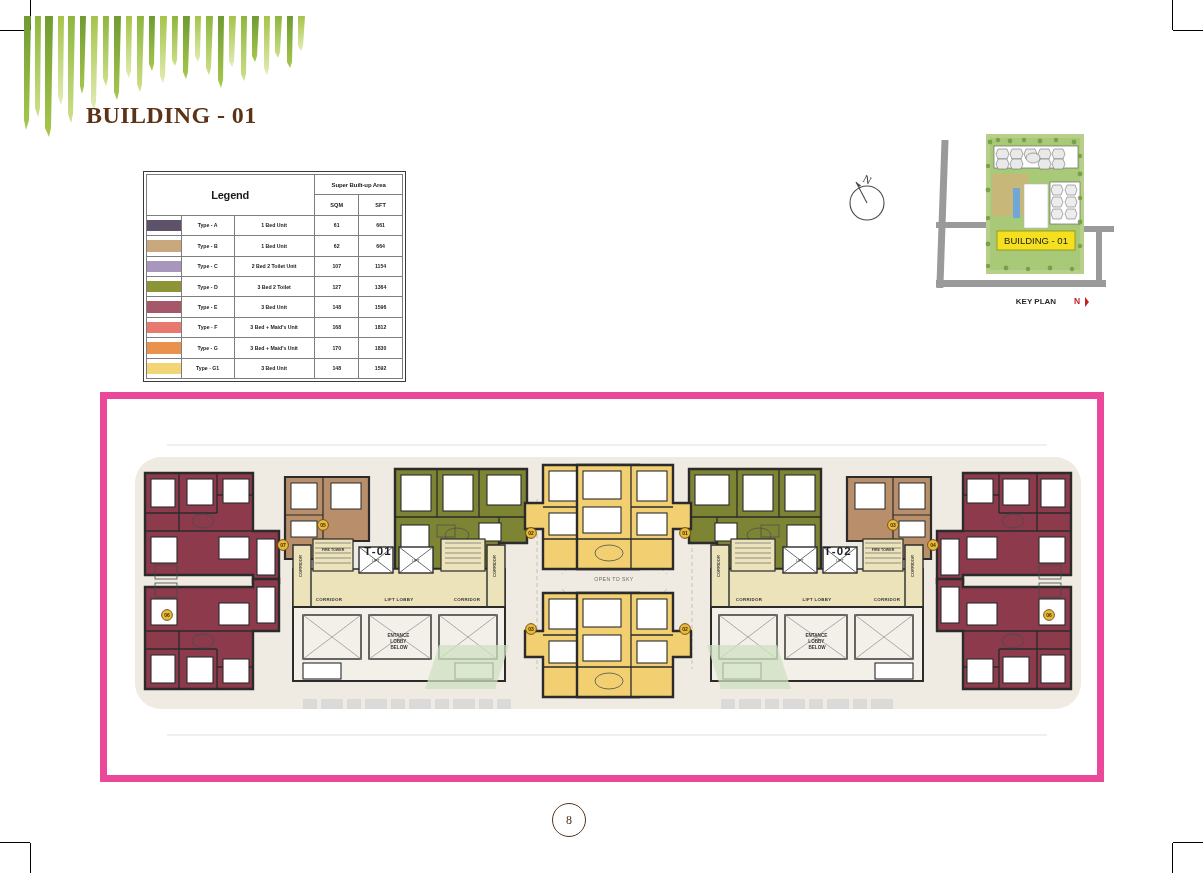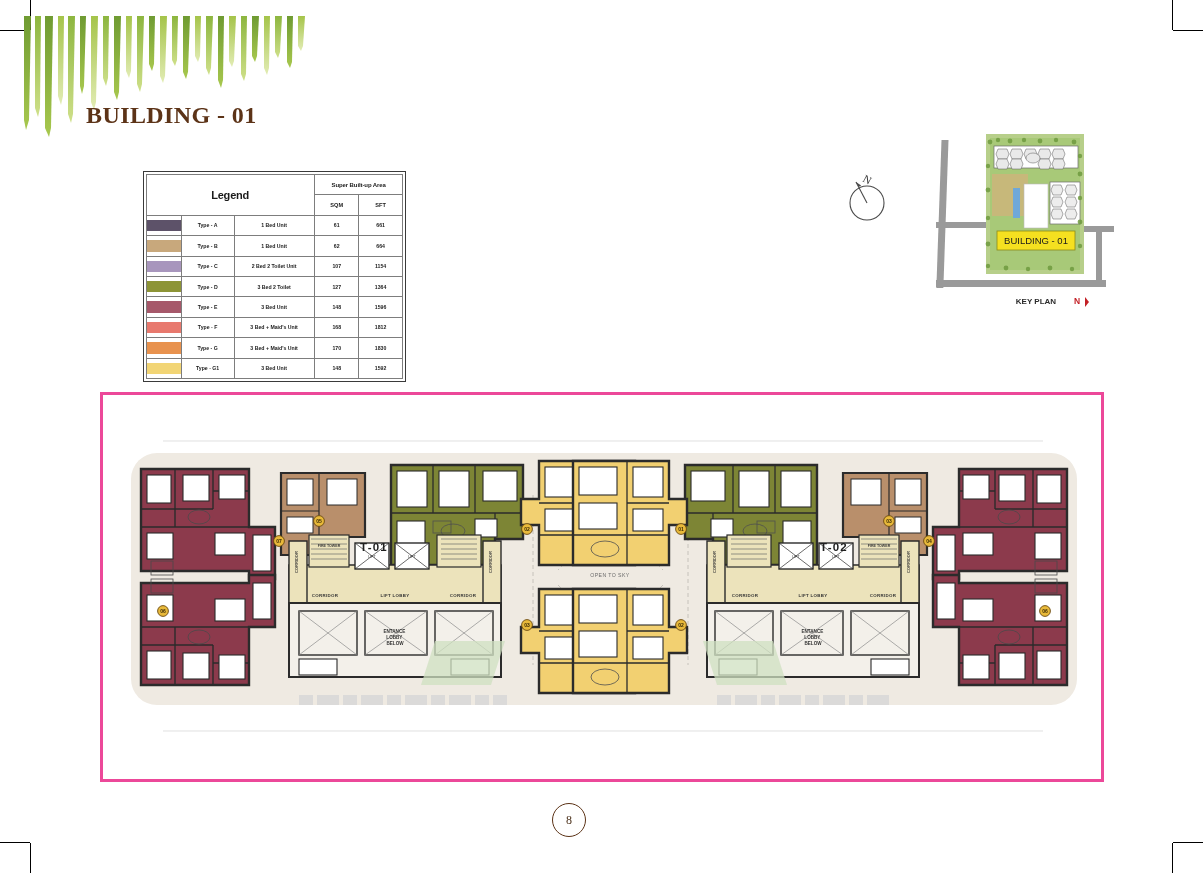--- a/index.html
+++ b/index.html
@@ -42,21 +42,21 @@
 
   
   #north{position:absolute;left:840px;top:168px;width:60px;height:56px;}
 
   
   #keyplan{position:absolute;left:928px;top:126px;width:192px;height:186px;}
   #keyplan svg{display:block;}
 
   
   #plan-frame{position:absolute;left:100px;top:392px;width:1004px;height:390px;
-      border:3px solid #ec4899;background:#ffffff;box-sizing:border-box;overflow:hidden;}
+      border:7px solid #ec4899;background:#ffffff;box-sizing:border-box;overflow:hidden;}
   #plan-frame svg{display:block;}
 
   
   #pageno{position:absolute;left:552px;top:803px;width:32px;height:32px;
       border:1px solid #5c3317;border-radius:50%;color:#4a2f18;
       font-family:"Liberation Serif",serif;font-size:12px;
       display:flex;align-items:center;justify-content:center;}
 </style>
 </head>
 <body>

